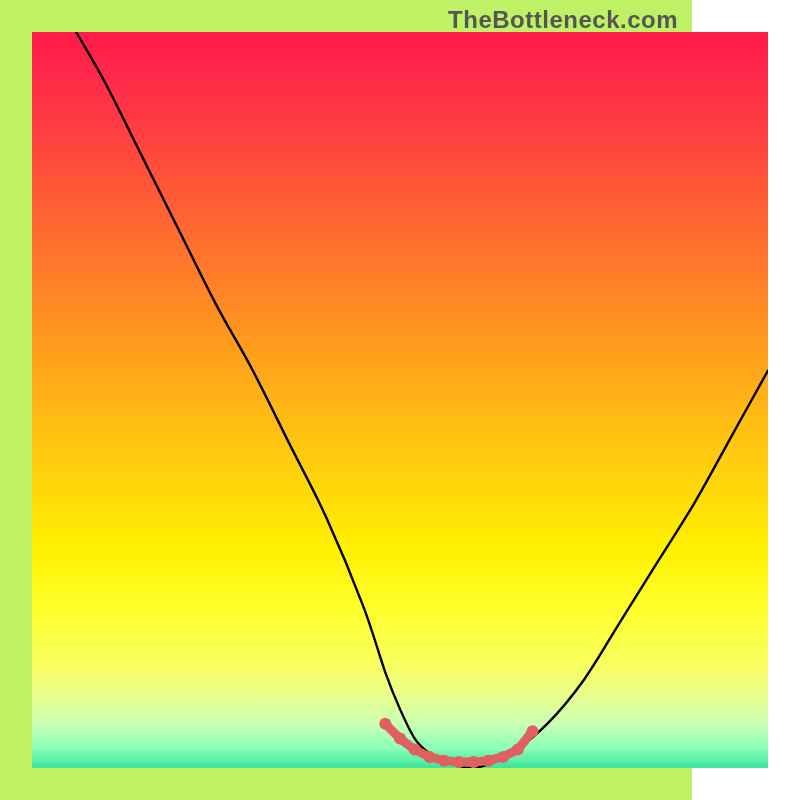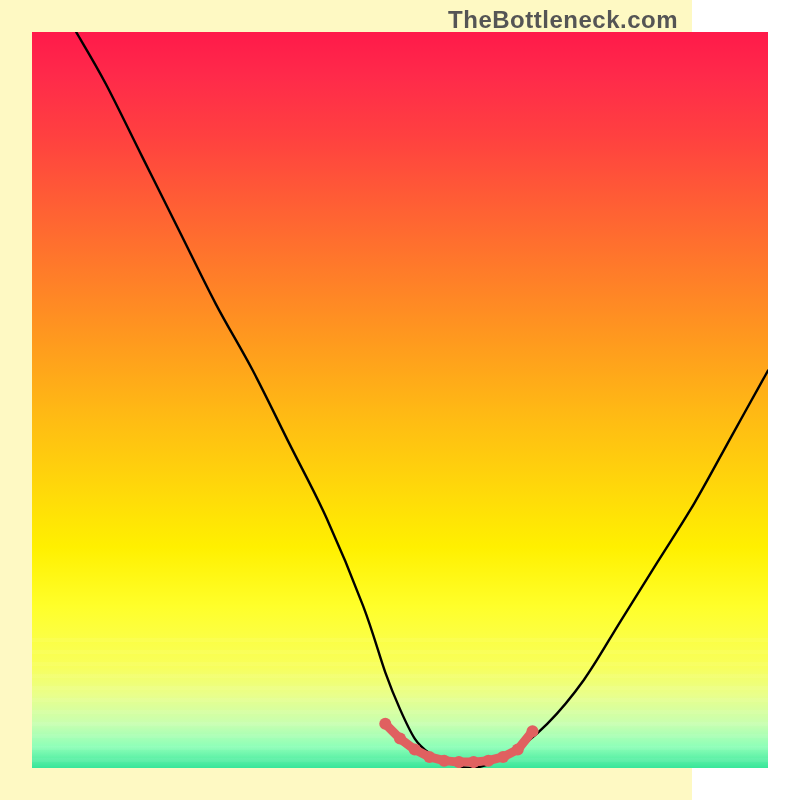--- a/index.html
+++ b/index.html
@@ -1,21 +1,21 @@
 <!DOCTYPE html>
 <html><head>
 <meta charset="utf-8">
 <style>
   * { margin: 0; padding: 0; box-sizing: border-box; }
   html, body { width: 800px; height: 800px; overflow: hidden; }
   .chart-container {
     position: relative;
     width: 692px;
     height: 800px;
-    background: #fef9c3;
+    background: #bef264;
   }
   .plot-area {
     position: absolute;
     left: 32px;
     top: 32px;
     width: 736px;
     height: 736px;
     background: linear-gradient(to bottom,
       #ff1a4a 0%,
       #ff2a4a 6%,

